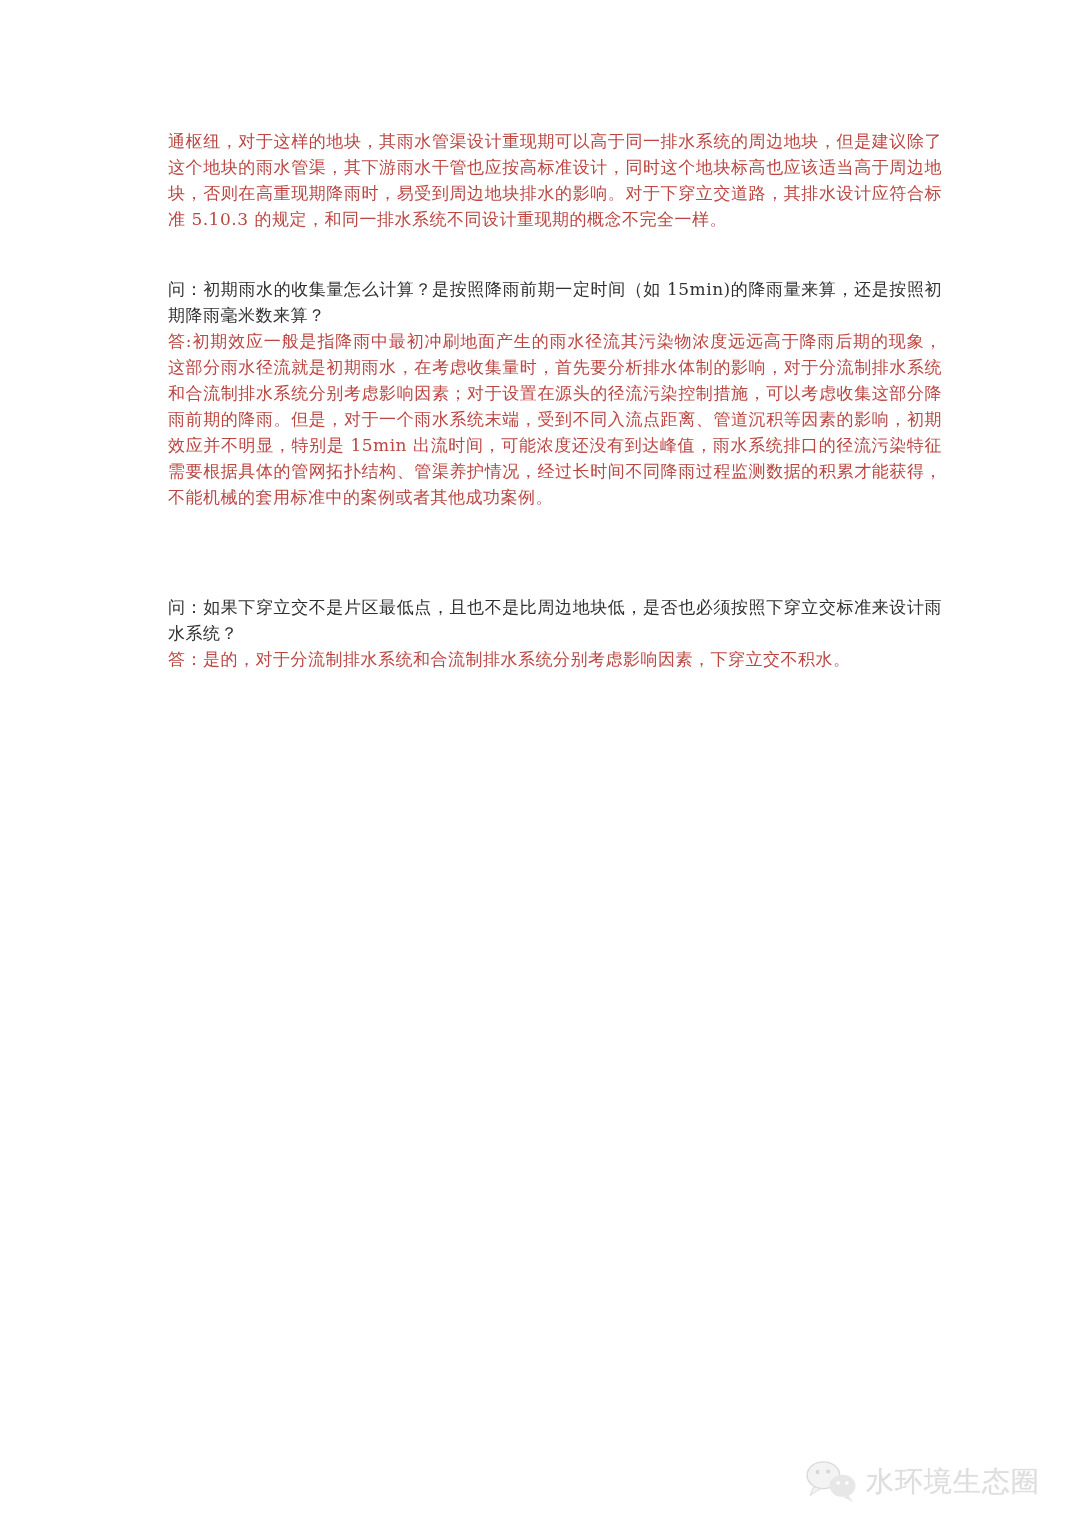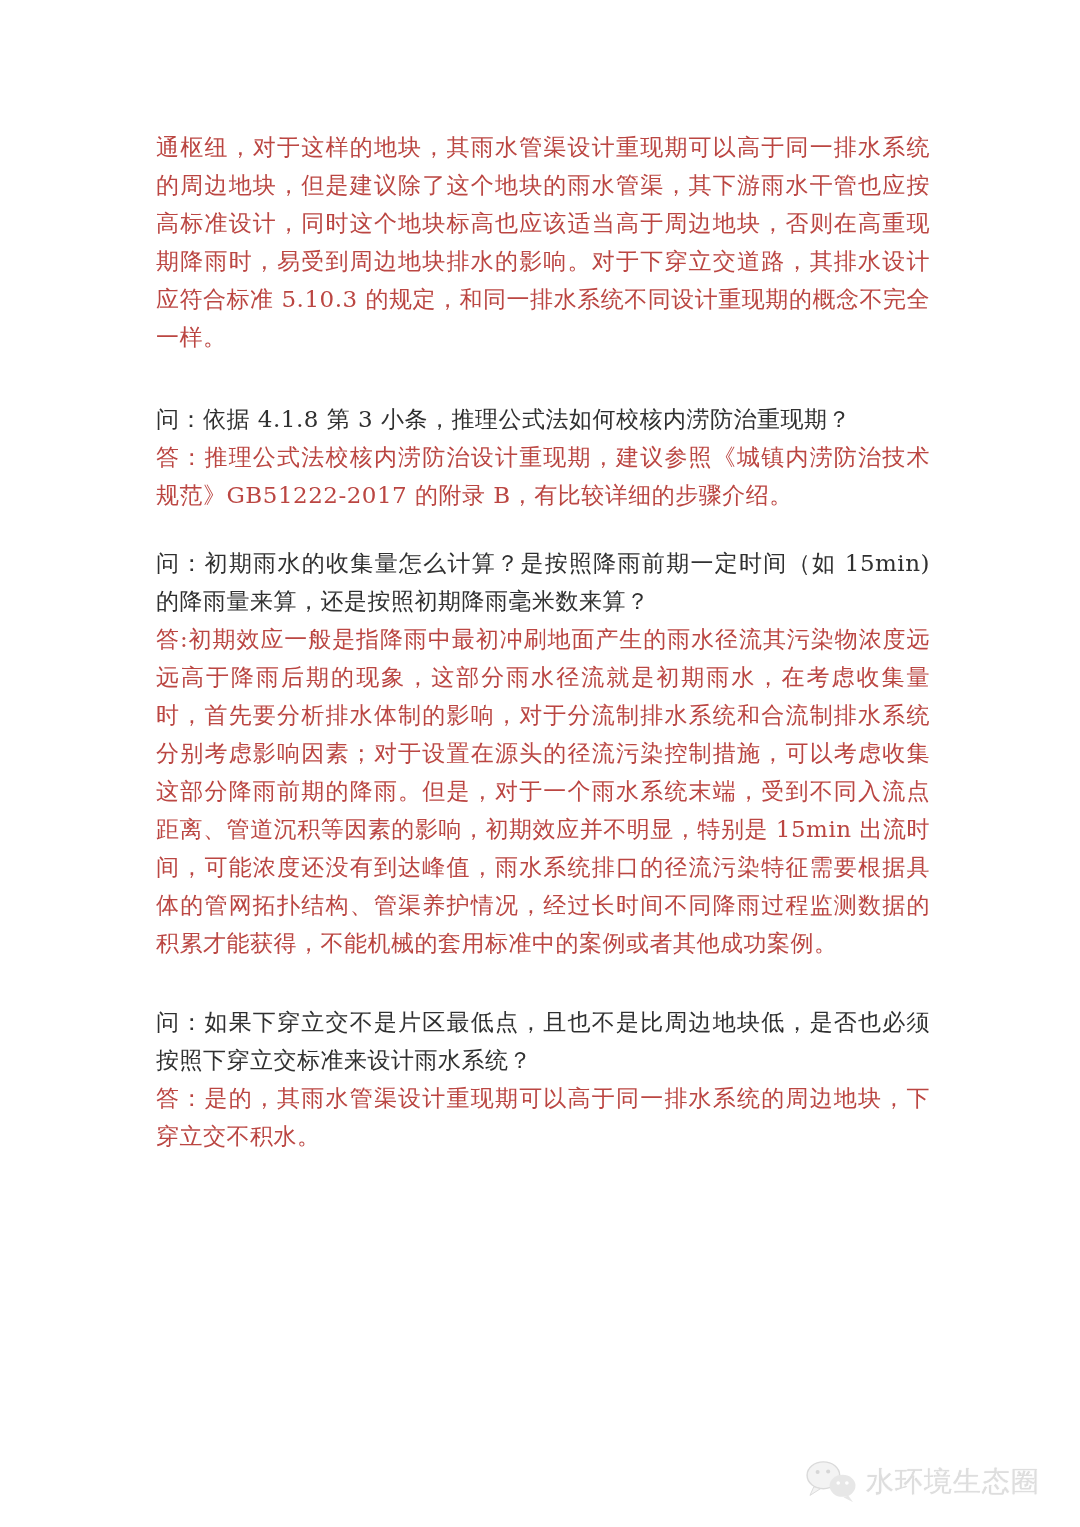--- a/index.html
+++ b/index.html
@@ -13,34 +13,34 @@
   .page {
     position: relative;
     width: 1080px;
     height: 1527px;
     background: var(--page-bg);
     overflow: hidden;
     font-family: "DejaVu Serif", "Liberation Serif", serif;
   }
   .content {
     position: absolute;
-    left: 156px;
+    left: 168px;
     top: 128px;
     width: 774px;
-    font-size: 23px;
-    line-height: 38px;
+    font-size: 17px;
+    line-height: 26px;
     text-align: justify;
     letter-spacing: 0.5px;
   }
   .intro-paragraph {
     color: var(--answer-red);
     margin-bottom: 44px;
   }
   .qa-block { margin-bottom: 30px; }
-  .qa-block.extra-gap { margin-top: 42px; font-family: Liberation Serif, serif; }
+  .qa-block.extra-gap { margin-top: 84px; }
   .question-text { color: var(--text-black); }
   .answer-text { color: var(--answer-red); }
   .watermark {
     position: absolute;
     right: 40px;
     bottom: 22px;
     display: flex;
     align-items: center;
     gap: 5px;
     user-select: none;
@@ -56,37 +56,33 @@
   .wechat-icon { display: block; }
 </style>
 </head>
 <body>
 
 <div class="page">
   <div class="content">
 
     <p class="intro-paragraph">通枢纽，对于这样的地块，其雨水管渠设计重现期可以高于同一排水系统的周边地块，但是建议除了这个地块的雨水管渠，其下游雨水干管也应按高标准设计，同时这个地块标高也应该适当高于周边地块，否则在高重现期降雨时，易受到周边地块排水的影响。对于下穿立交道路，其排水设计应符合标准 5.10.3 的规定，和同一排水系统不同设计重现期的概念不完全一样。</p>
 
-    <div class="qa-block">
-      <p class="question-text">问：依据 4.1.8 第 3 小条，推理公式法如何校核内涝防治重现期？</p>
-      <p class="answer-text">答：推理公式法校核内涝防治设计重现期，建议参照《城镇内涝防治技术规范》GB51222-2017 的附录 B，有比较详细的步骤介绍。</p>
-    </div>
 
     <div class="qa-block">
     </div>
 
     <div class="qa-block">
       <p class="question-text">问：初期雨水的收集量怎么计算？是按照降雨前期一定时间（如 15min)的降雨量来算，还是按照初期降雨毫米数来算？</p>
       <p class="answer-text">答:初期效应一般是指降雨中最初冲刷地面产生的雨水径流其污染物浓度远远高于降雨后期的现象，这部分雨水径流就是初期雨水，在考虑收集量时，首先要分析排水体制的影响，对于分流制排水系统和合流制排水系统分别考虑影响因素；对于设置在源头的径流污染控制措施，可以考虑收集这部分降雨前期的降雨。但是，对于一个雨水系统末端，受到不同入流点距离、管道沉积等因素的影响，初期效应并不明显，特别是 15min 出流时间，可能浓度还没有到达峰值，雨水系统排口的径流污染特征需要根据具体的管网拓扑结构、管渠养护情况，经过长时间不同降雨过程监测数据的积累才能获得，不能机械的套用标准中的案例或者其他成功案例。</p>
     </div>
 
 
     <div class="qa-block extra-gap">
       <p class="question-text">问：如果下穿立交不是片区最低点，且也不是比周边地块低，是否也必须按照下穿立交标准来设计雨水系统？</p>
-      <p class="answer-text">答：是的，其雨水管渠设计重现期可以高于同一排水系统的周边地块，下穿立交不积水。</p>
+      <p class="answer-text">答：是的，对于分流制排水系统和合流制排水系统分别考虑影响因素，下穿立交不积水。</p>
     </div>
 
   </div>
 
   <div class="watermark">
     <svg class="wechat-icon" width="58" height="46" viewBox="0 0 60 48" aria-hidden="true">
       <ellipse cx="21" cy="17" rx="17" ry="14" fill="#f3f3f3" stroke="#dadada" stroke-width="1.5"></ellipse>
       <path d="M11 29 L7 38 L18 31 Z" fill="#f3f3f3" stroke="#dadada" stroke-width="1"></path>
       <circle cx="15" cy="13.5" r="2.1" fill="#d6d6d6"></circle>
       <circle cx="26" cy="13" r="2.1" fill="#d6d6d6"></circle>

